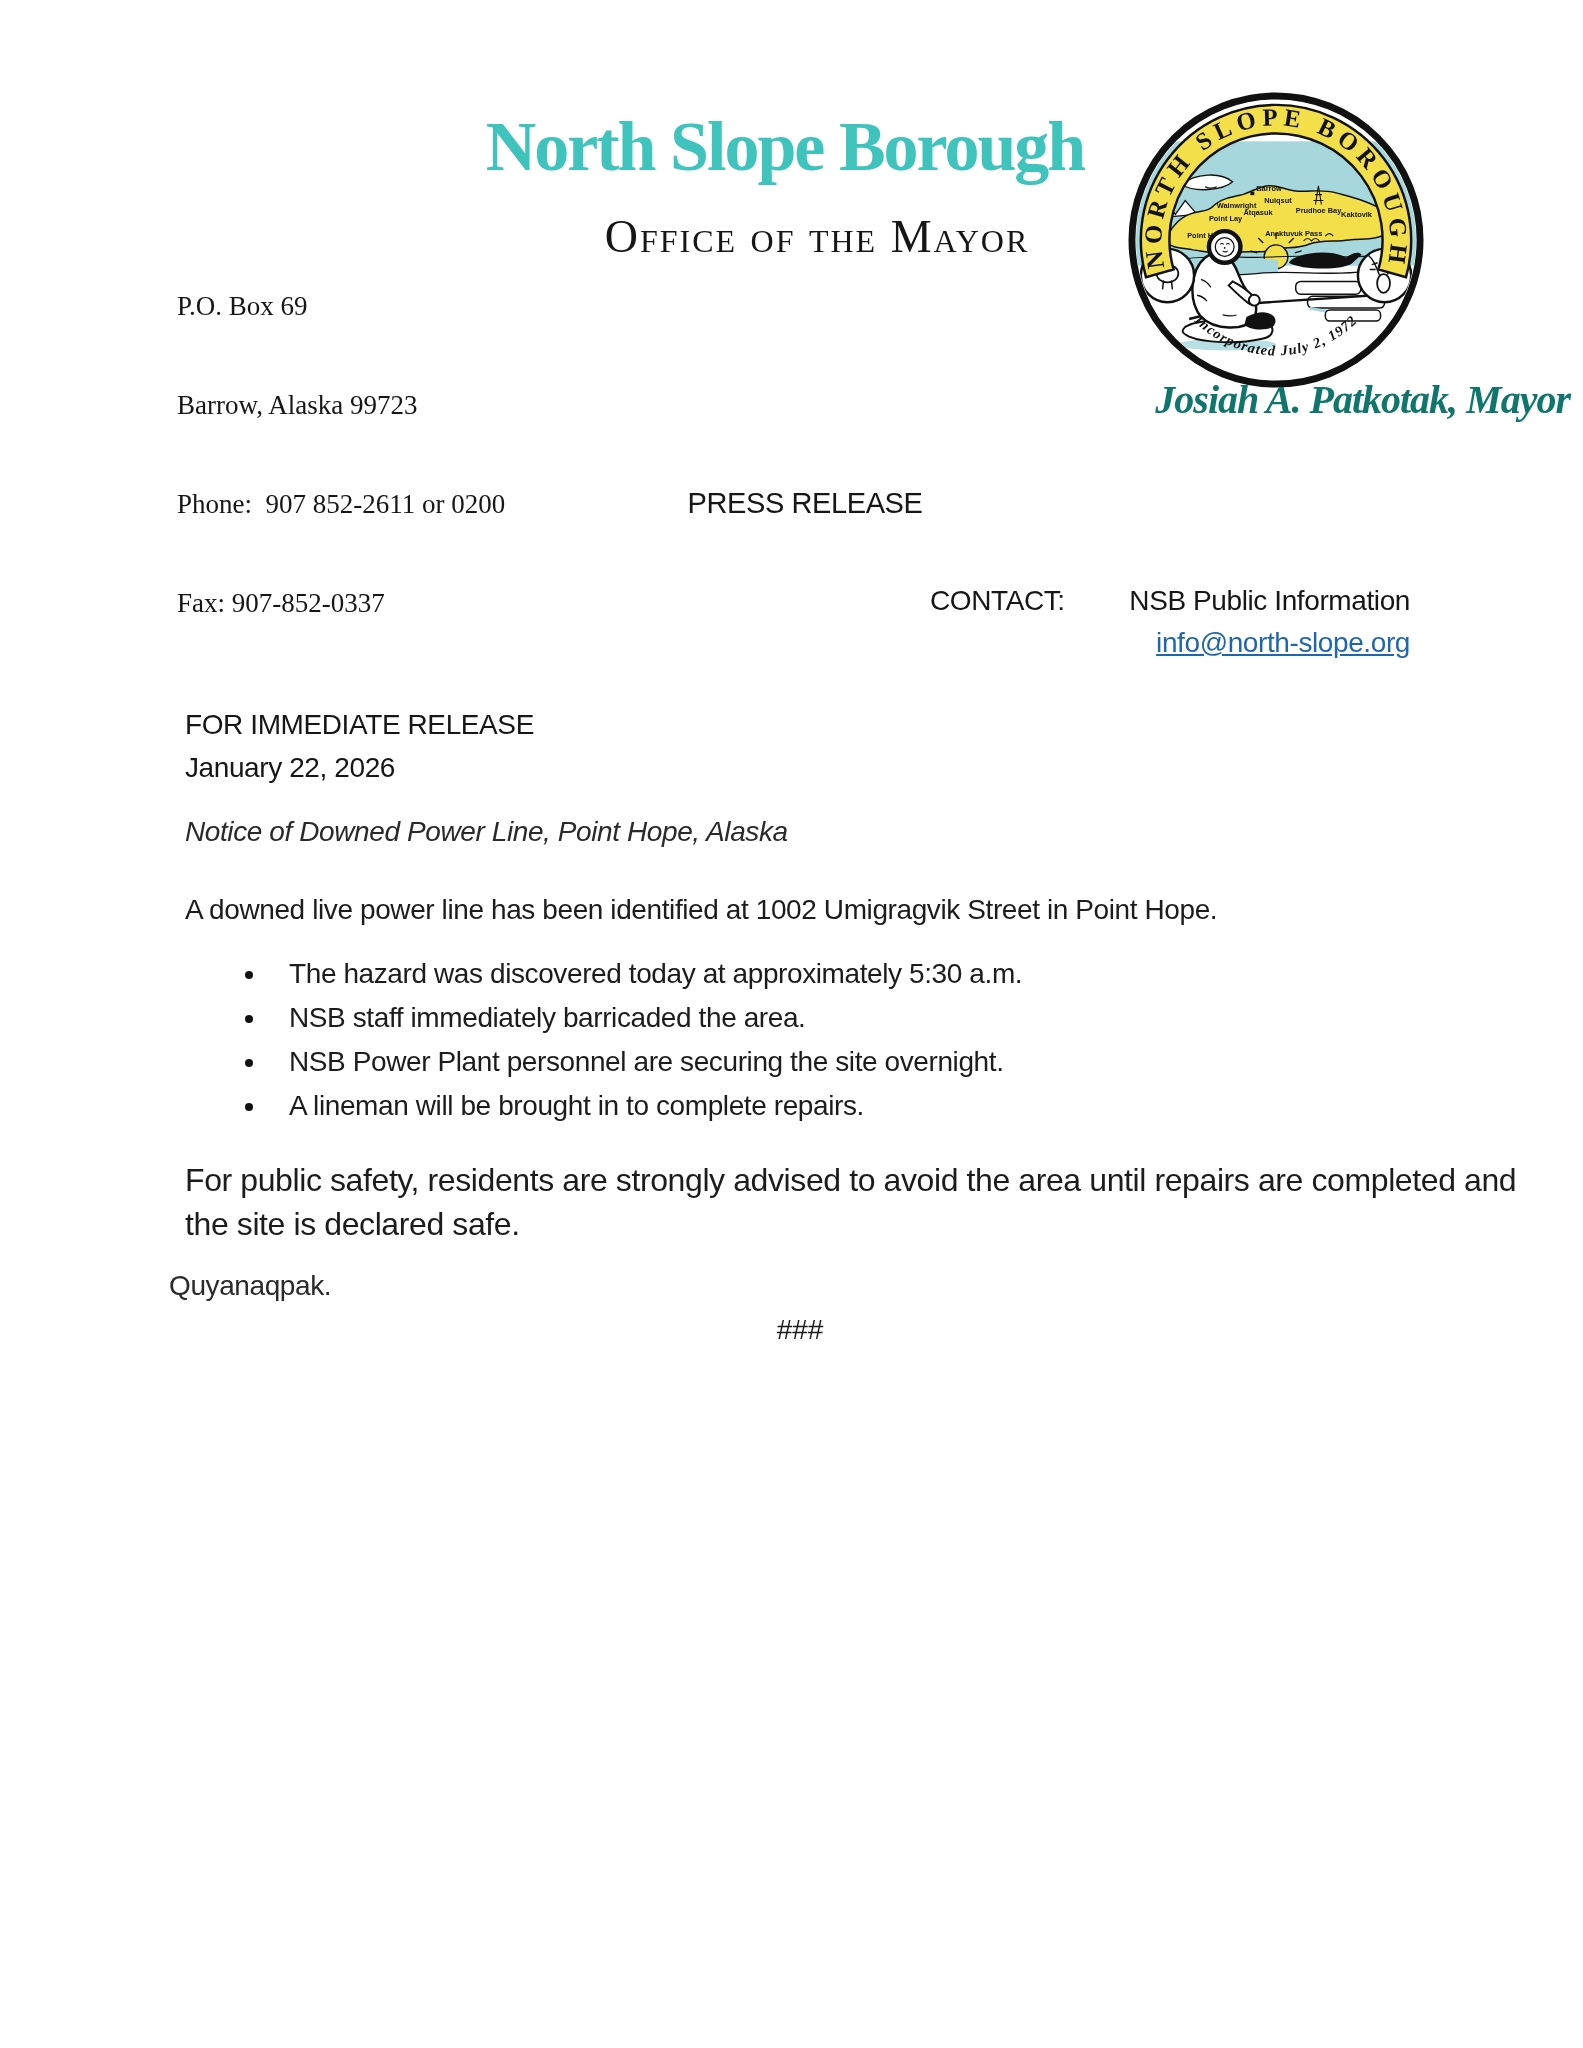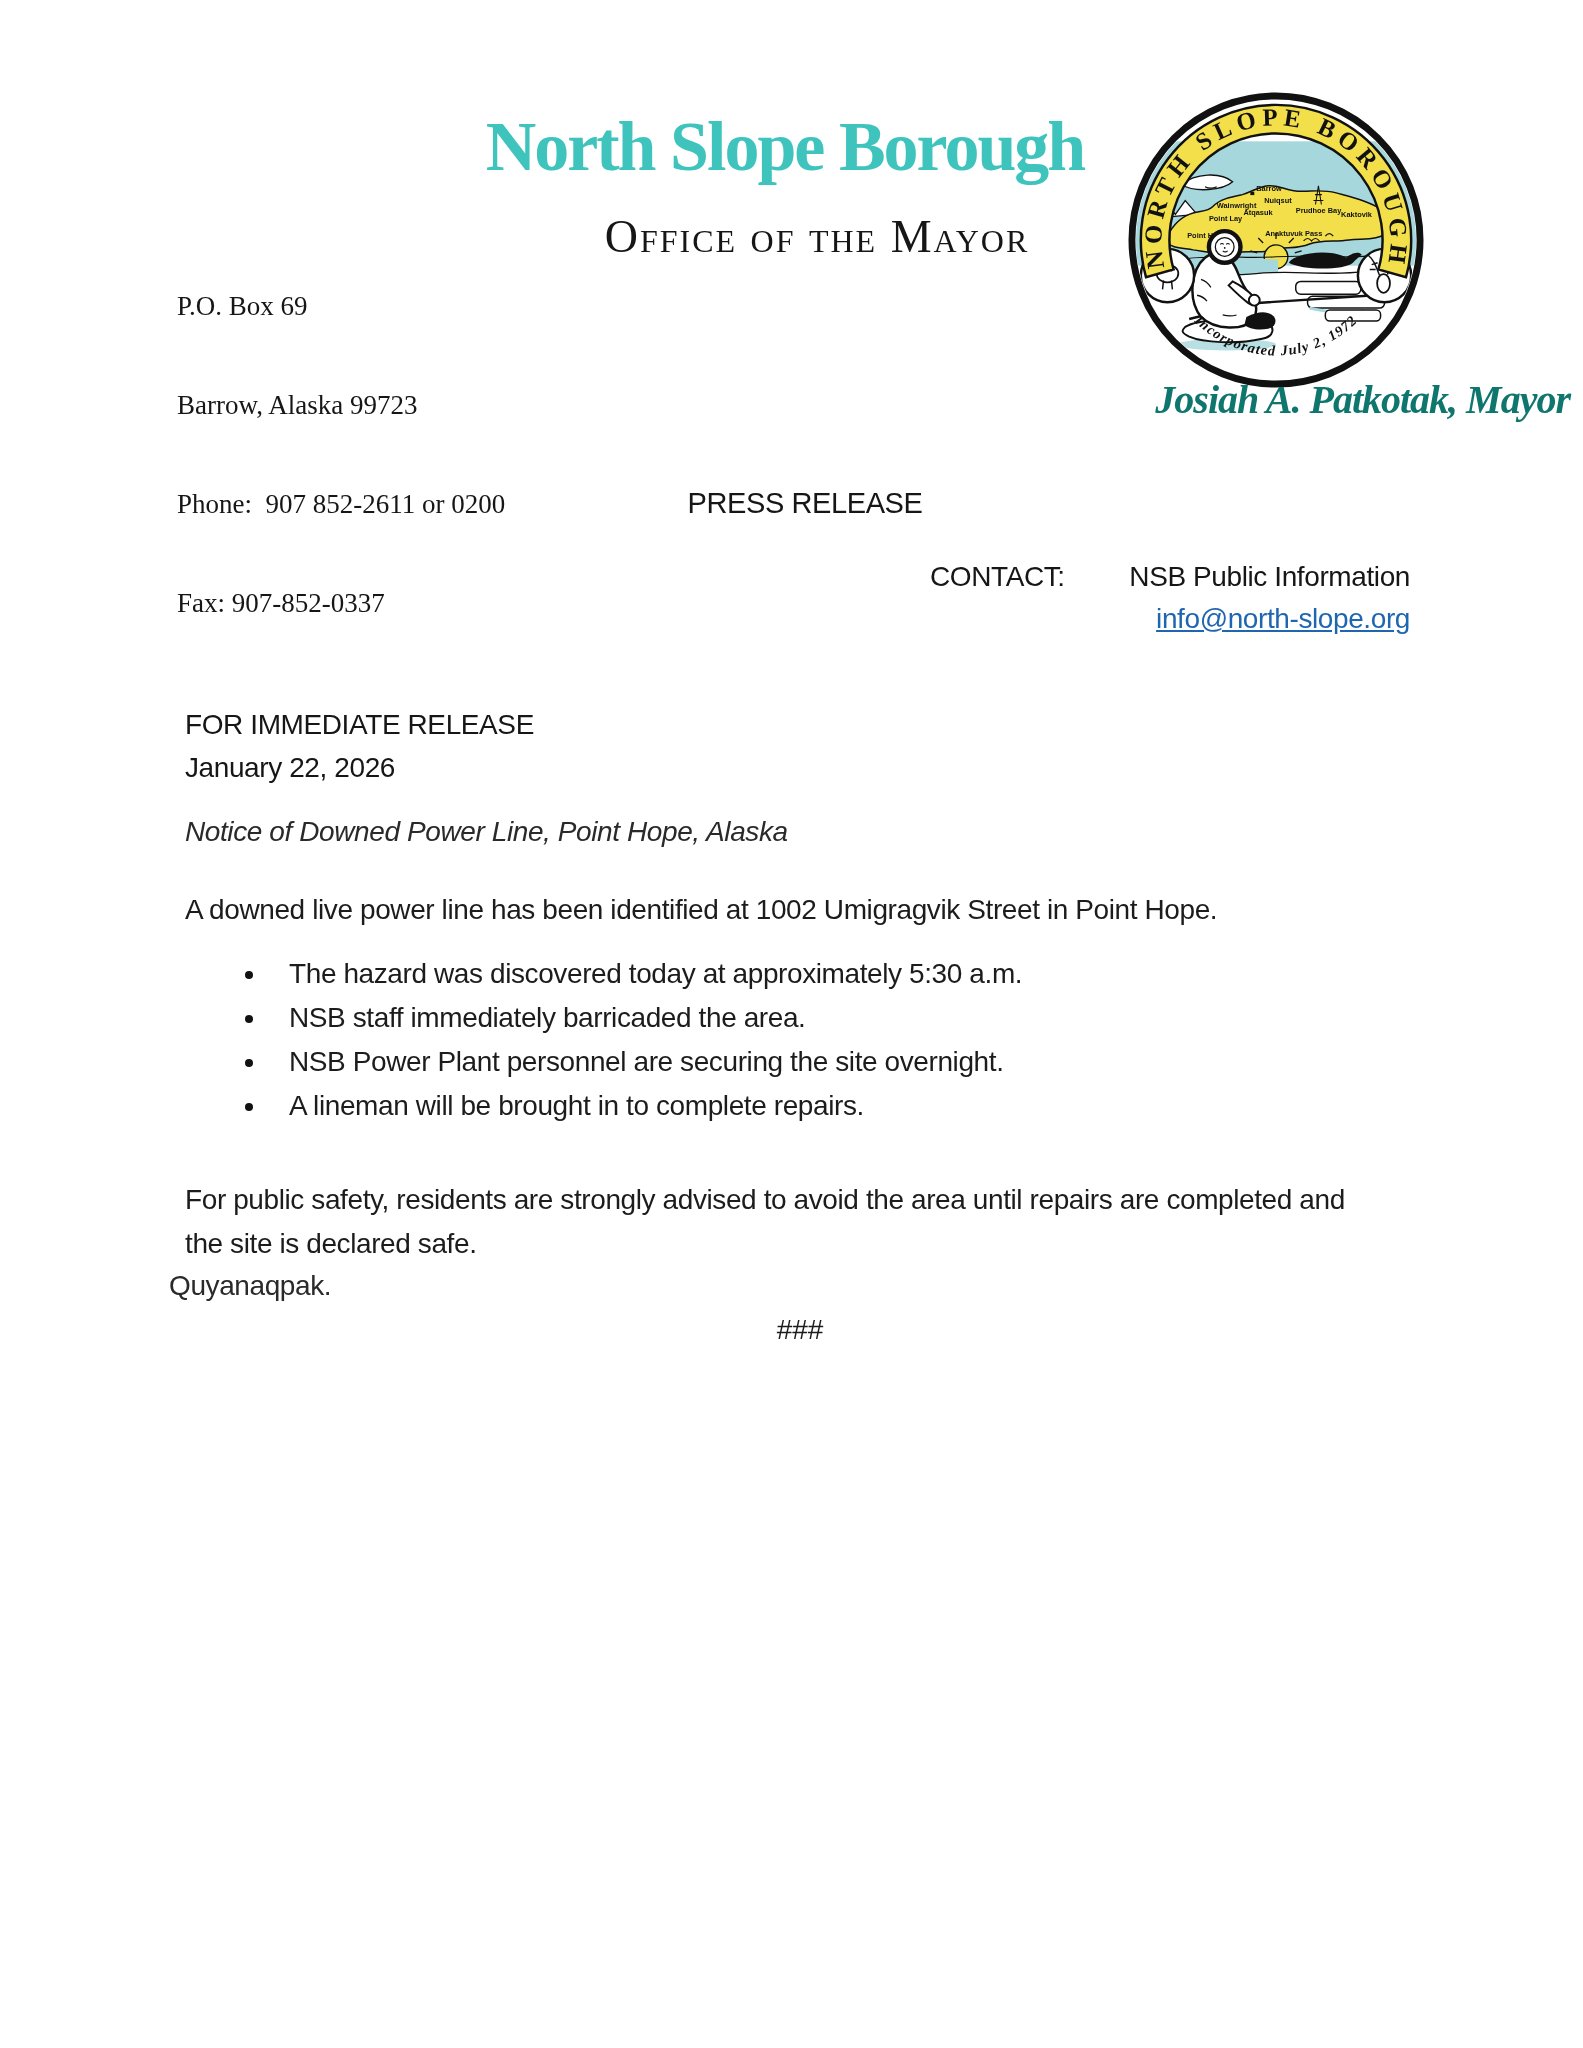--- a/index.html
+++ b/index.html
@@ -30,21 +30,21 @@
     font-family:"Liberation Serif", serif;font-weight:bold;font-style:italic;
     font-size:40px;letter-spacing:-1px;color:#0f766e;
   }
   .seal{position:absolute;left:1128px;top:92px;}
 
   .kicker{
     position:absolute;left:20px;top:487px;width:1570px;text-align:center;
     font-size:29px;color:#161616;
   }
   .contact{
-    position:absolute;left:930px;top:556px;width:480px;
+    position:absolute;left:930px;top:580px;width:480px;
     font-size:28px;line-height:42px;color:#161616;
   }
   .contact-row{display:flex;justify-content:space-between;}
   .contact-email-row{text-align:right;}
   .contact-email-row a{color:#1f66b0;text-decoration:underline;}
 
   .for-block{
     position:absolute;left:185px;top:703px;
     font-size:28px;line-height:43px;color:#161616;
   }
@@ -60,21 +60,21 @@
     position:absolute;left:235px;top:944px;margin:8px;padding:0;list-style:none;
     font-size:28px;
   }
   .bullets li{position:relative;padding-left:46px;line-height:44px;}
   .bullets li::before{
     content:"";position:absolute;left:2px;top:19px;width:8px;height:8px;
     border-radius:50%;background:#111;
   }
   .advisory{
     position:absolute;left:185px;top:1158px;
-    font-size:28px;line-height:44px;margin-top:20px;
+    font-size:32px;line-height:44px;
   }
   .closing{
     position:absolute;left:169px;top:1270px;font-size:28px;color:#2a2a2a;
   }
   .endmark{
     position:absolute;left:0;top:1314px;width:1600px;text-align:center;
     font-size:28px;letter-spacing:0;
   }
 
   

